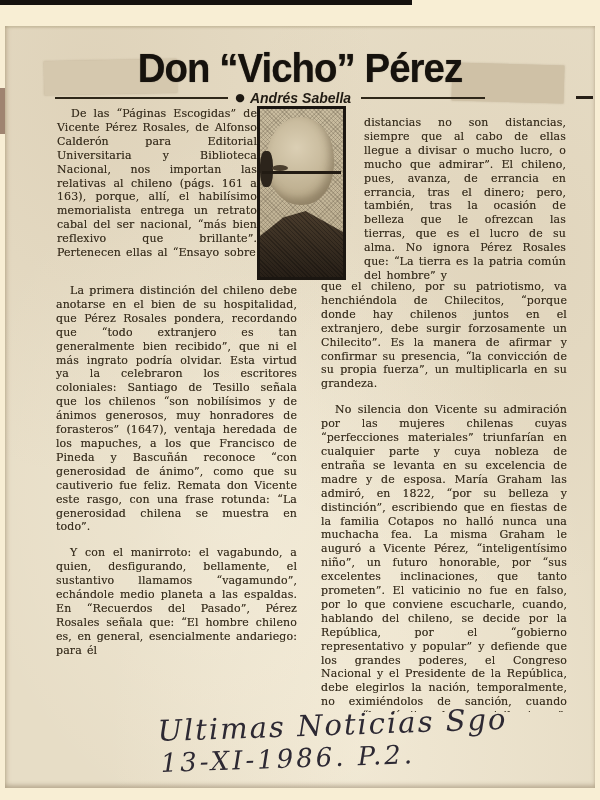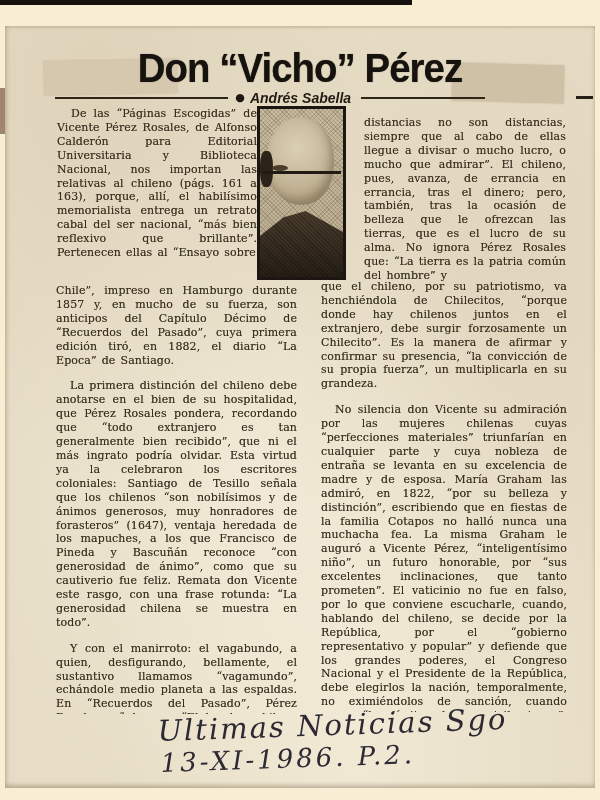--- a/index.html
+++ b/index.html
@@ -124,21 +124,20 @@
     <div class="browL"></div>
     <div class="glasses"></div>
     <div class="shoulders"></div>
   </div>
 
   <div class="col colRT">
     <p class="cont">distancias no son distancias, siempre que al cabo de ellas llegue a divisar o mucho lucro, o mucho que admirar”. El chileno, pues, avanza, de errancia en errancia, tras el dinero; pero, también, tras la ocasión de belleza que le ofrezcan las tierras, que es el lucro de su alma. No ignora Pérez Rosales que: “La tierra es la patria común del hombre” y</p>
   </div>
 
   <div class="col colLB">
-    <p class="cont">Chile”, impreso en Hamburgo durante 1857 y, en mucho de su fuerza, son anticipos del Capítulo Décimo de “Recuerdos del Pasado”, cuya primera edición tiró, en 1882, el diario “La Epoca” de Santiago.</p>
     <p>La primera distinción del chileno debe anotarse en el bien de su hospitalidad, que Pérez Rosales pondera, recordando que “todo extranjero es tan generalmente bien recibido”, que ni el más ingrato podría olvidar. Esta virtud ya la celebraron los escritores coloniales: Santiago de Tesillo señala que los chilenos “son nobilísimos y de ánimos generosos, muy honradores de forasteros” (1647), ventaja heredada de los mapuches, a los que Francisco de Pineda y Bascuñán reconoce “con generosidad de ánimo”, como que su cautiverio fue feliz. Remata don Vicente este rasgo, con una frase rotunda: “La generosidad chilena se muestra en todo”.</p>
     <p>Y con el manirroto: el vagabundo, a quien, desfigurando, bellamente, el sustantivo llamamos “vagamundo”, echándole medio planeta a las espaldas. En “Recuerdos del Pasado”, Pérez Rosales señala que: “El hombre chileno es, en general, esencialmente andariego: para él</p>
   </div>
 
   <div class="col colRB">
     <p class="cont">que el chileno, por su patriotismo, va henchiéndola de Chilecitos, “porque donde hay chilenos juntos en el extranjero, debe surgir forzosamente un Chilecito”. Es la manera de afirmar y confirmar su presencia, “la convicción de su propia fuerza”, un multiplicarla en su grandeza.</p>
     <p>No silencia don Vicente su admiración por las mujeres chilenas cuyas “perfecciones materiales” triunfarían en cualquier parte y cuya nobleza de entraña se levanta en su excelencia de madre y de esposa. María Graham las admiró, en 1822, “por su belleza y distinción”, escribiendo que en fiestas de la familia Cotapos no halló nunca una muchacha fea. La misma Graham le auguró a Vicente Pérez, “inteligentísimo niño”, un futuro honorable, por “sus excelentes inclinaciones, que tanto prometen”. El vaticinio no fue en falso, por lo que conviene escucharle, cuando, hablando del chileno, se decide por la República, por el “gobierno representativo y popular” y defiende que los grandes poderes, el Congreso Nacional y el Presidente de la República, debe elegirlos la nación, temporalmente, no eximiéndolos de sanción, cuando pasan “los límites de sus atribuciones”. ¡Qué chileno de chilenos este “don Vicho” ejemplar!</p>
   </div>
 
   <div class="hand">

